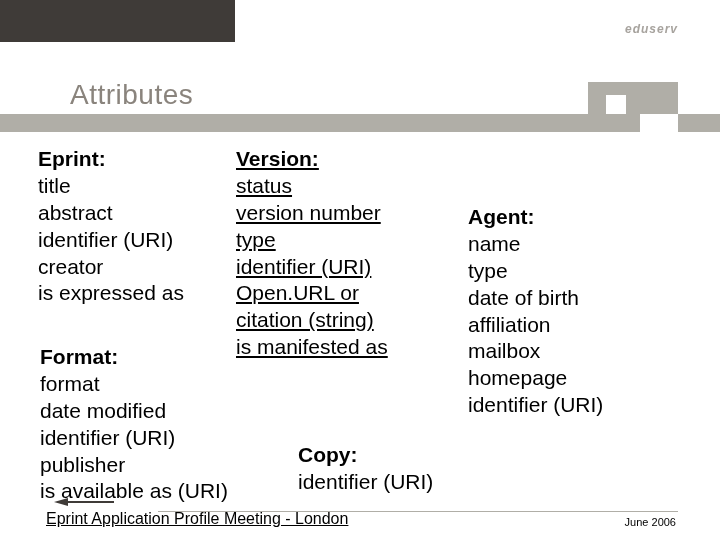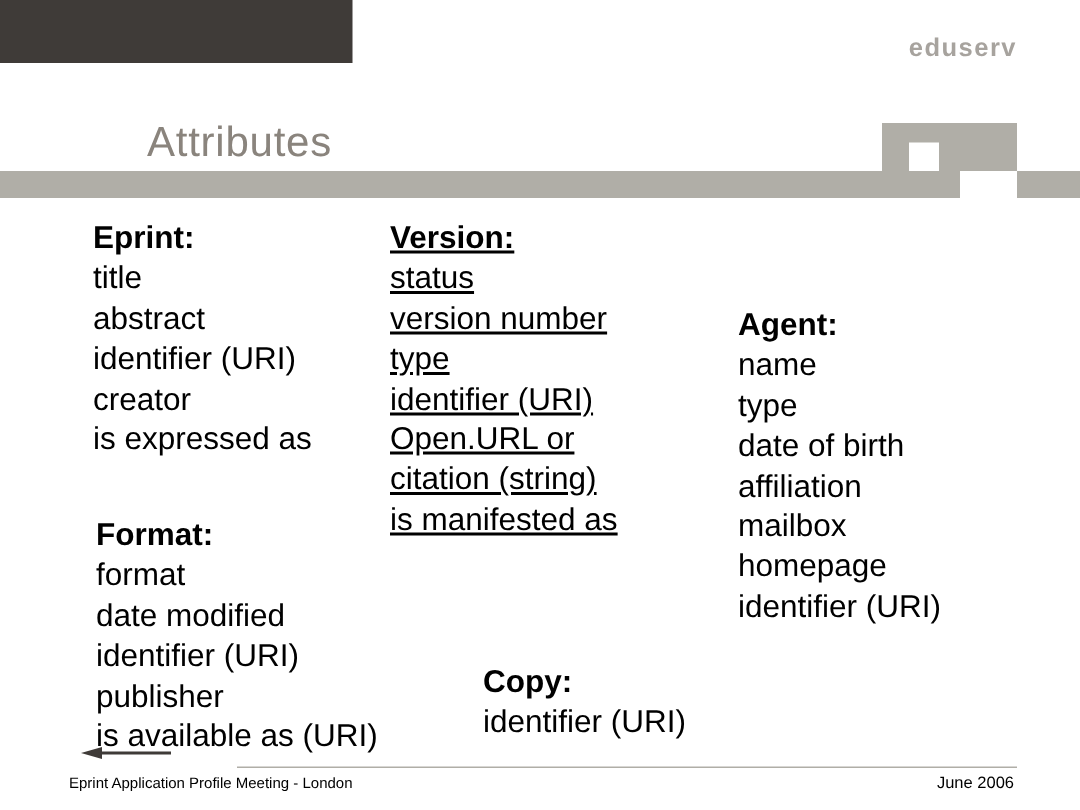--- a/index.html
+++ b/index.html
@@ -17,29 +17,29 @@
     width: 235px; height: 42px;
     background: #3f3b38;
   }
   .wordmark {
     position: absolute;
     top: 22px; right: 42px;
     color: #a7a39e;
     font-family: Arial, sans-serif;
     font-weight: bold;
     letter-spacing: 1px;
-    font-size: 17px;
+    font-size: 12px;
+    font-style: italic;
   }
   .title-row {
     position: absolute;
     top: 72px; left: 0; right: 0;
     height: 46px;
     display: flex;
     align-items: center;
-    padding-left: 28px;
   }
   .title-text {
     margin-left: 70px;
     font-size: 28px;
     color: #8a847d;
     letter-spacing: 0.5px;
   }
   .title-bar {
     position: absolute;
     right: 42px;
@@ -65,21 +65,21 @@
   }
   .under-band::after {
     content: "";
     position: absolute;
     right: 42px; top: 0;
     width: 38px; height: 18px;
     background: #ffffff;
   }
   .content {
     position: absolute;
-    top: 142px; left: 38px; right: 38px; bottom: 46px; margin-left: 24px;
+    top: 142px; left: 38px; right: 38px; bottom: 46px;
   }
   .col {
     position: absolute;
     font-size: 21px;
     line-height: 1.28;
     color: #000;
   }
   .col .hdr { font-weight: bold; }
 
   .c-eprint  { left: 0;    top: 4px;  width: 200px; }
@@ -89,22 +89,23 @@
   .c-copy    { left: 260px; top: 300px; width: 250px; }
 
   .footer {
     position: absolute;
     bottom: 12px; left: 0; right: 0;
     height: 18px;
   }
   .footer-left {
     position: absolute;
     left: 46px; bottom: 0;
-    font-size: 10px;
+    font-size: 16px;
     color: #000;
+    text-decoration: underline;
   }
   .footer-right {
     position: absolute;
     right: 44px; bottom: 0;
     font-size: 11px;
     color: #000;
   }
   .footer-line {
     position: absolute;
     right: 42px; bottom: 16px;

